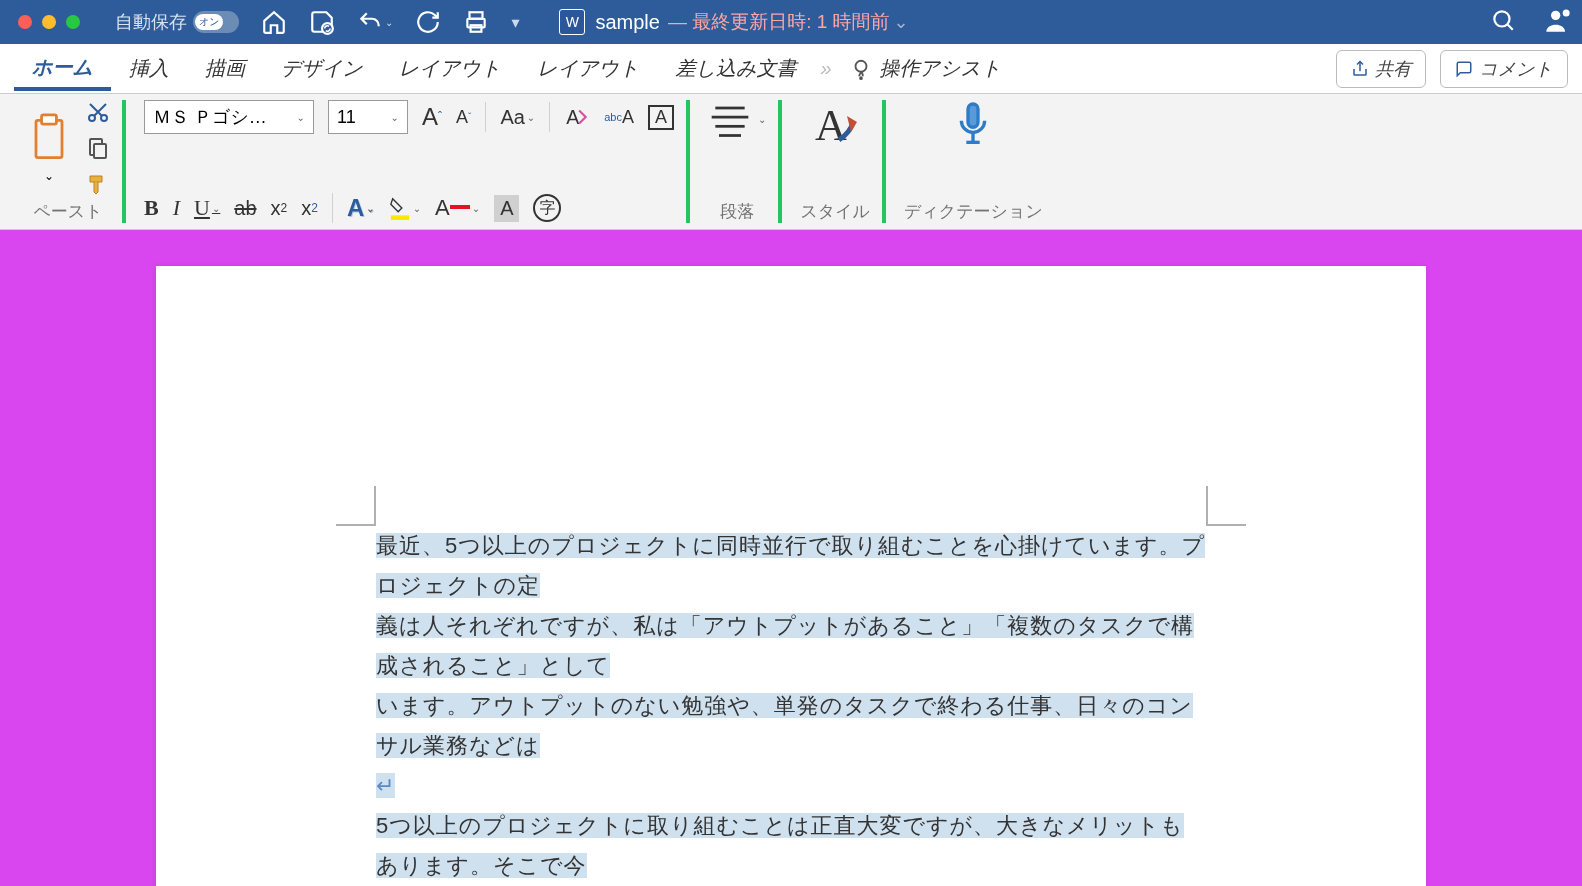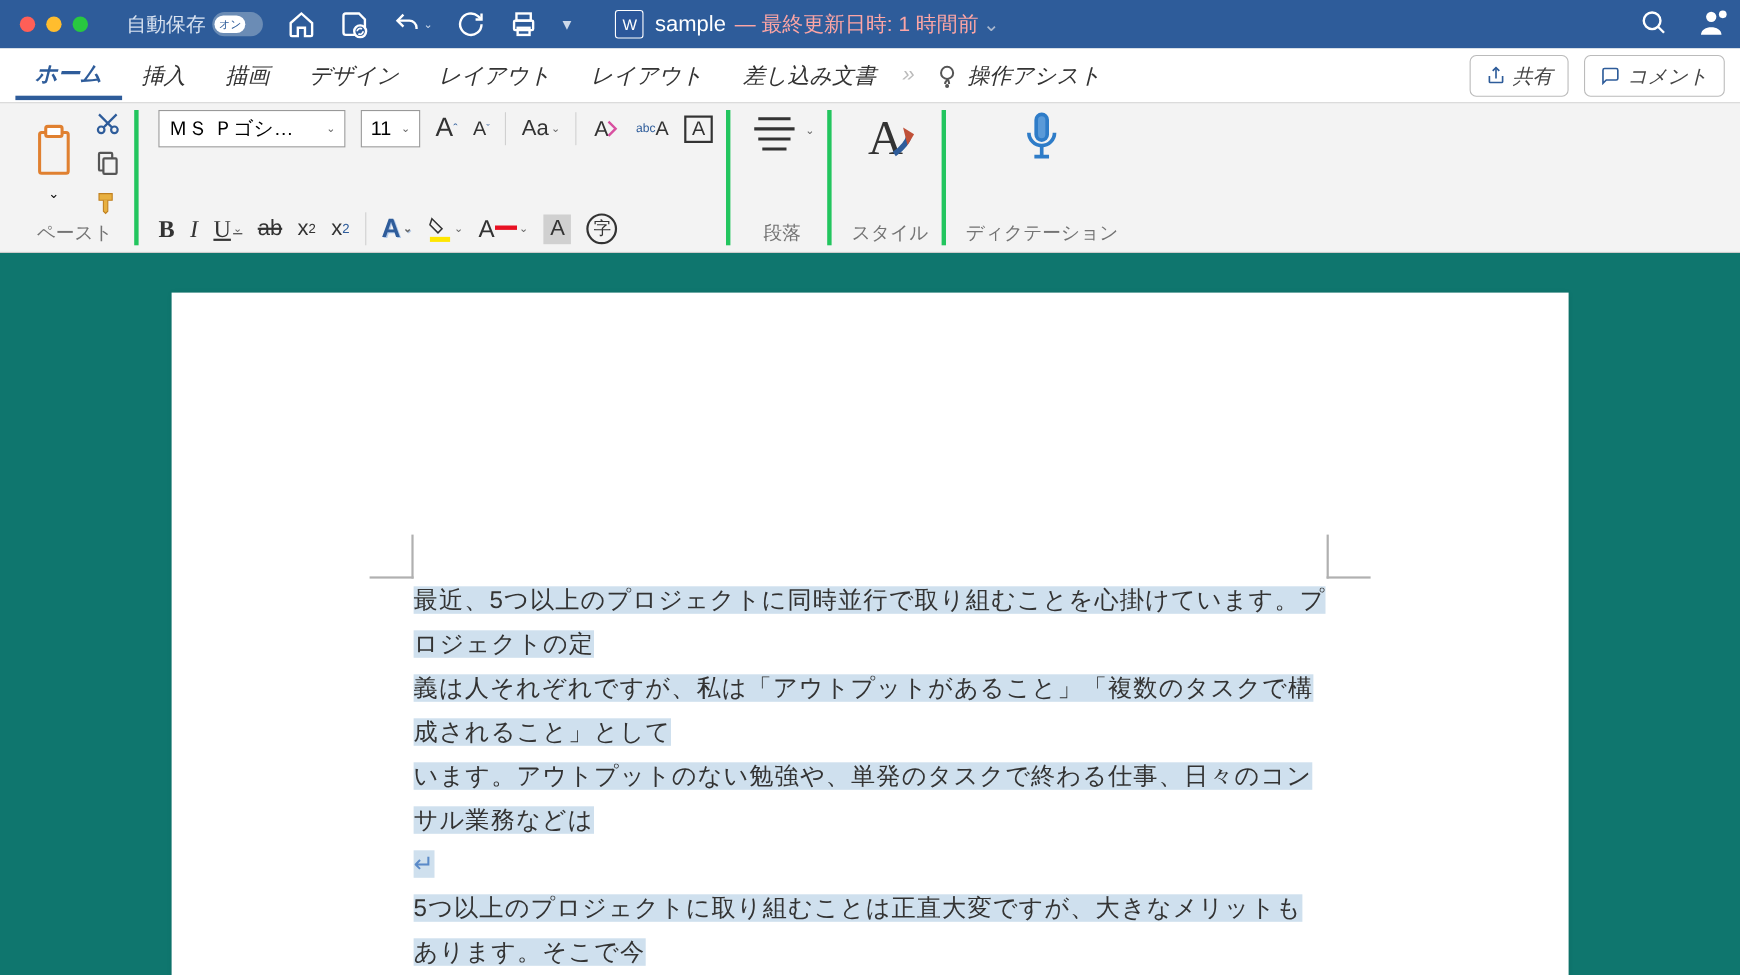--- a/index.html
+++ b/index.html
@@ -22,24 +22,24 @@
   .tell-me { display: flex; align-items: center; margin-left: 12px; }
   .tabbar-right { margin-left: auto; display: flex; gap: 14px; }
   .pill-btn { border: 1px solid #bbb; border-radius: 6px; padding: 6px 14px; display: flex; align-items: center; gap: 6px; color: #444; cursor: pointer; background: #fff; font-size: 18px; }
   .ribbon { background: #f3f3f3; border-bottom: 1px solid #ccc; height: 136px; display: flex; padding: 6px 14px; gap: 6px; }
   .group { display: flex; flex-direction: column; justify-content: space-between; align-items: center; border-right: 4px solid #22c55e; padding: 0 12px; }
   .group:last-child { border-right: none; }
   .group-row { display: flex; align-items: center; gap: 14px; }
   .group-label { font-size: 17px; color: #737373; text-align: center; margin-top: 4px; }
   .bigbtn { display: flex; flex-direction: column; align-items: center; gap: 4px; cursor: pointer; }
   .select { background: #fff; border: 1px solid #999; height: 34px; display: flex; align-items: center; padding: 0 8px; font-size: 18px; }
-  .fontname { width: 170px; } .fontsize { width: 54px; }
+  .fontname { width: 170px; } .fontsize { width: 80px; }
   .ribbon-icon { cursor: pointer; display: inline-flex; align-items: center; justify-content: center; color: #333; }
   .caret { font-size: 10px; color: #666; margin-left: 2px; }
-  .doc-area { background: #0f766e; height: calc(886px - 44px - 50px - 136px); display: flex; justify-content: center; overflow: auto; }
+  .doc-area { background: #d946ef; height: calc(886px - 44px - 50px - 136px); display: flex; justify-content: center; overflow: auto; }
   .page { background: #fff; width: 1270px; margin-top: 36px; min-height: 800px; position: relative; box-shadow: 0 0 5px rgba(0,0,0,0.1); }
   .crn { position:absolute; width:40px; height:40px; }
   .crn::before { content:""; position:absolute; background:#b0b0b0; }
   .crn::after { content:""; position:absolute; background:#b0b0b0; }
   .crn.tl { top:220px; left:180px; } .crn.tl::before{ right:0; bottom:0; width:2px; height:40px;} .crn.tl::after{ right:0; bottom:0; width:40px; height:2px;}
   .crn.tr { top:220px; right:180px; } .crn.tr::before{ left:0; bottom:0; width:2px; height:40px;} .crn.tr::after{ left:0; bottom:0; width:40px; height:2px;}
   .doc-body { position: absolute; top: 260px; left: 220px; right: 220px; font-size: 22px; line-height: 40px; color: #333; font-family: "MS PGothic","Hiragino Kaku Gothic ProN",sans-serif; letter-spacing: 1px; }
   .sel { background: #cfe0ee; }
   .parmark { color: #5a8ac8; }
 </style>

